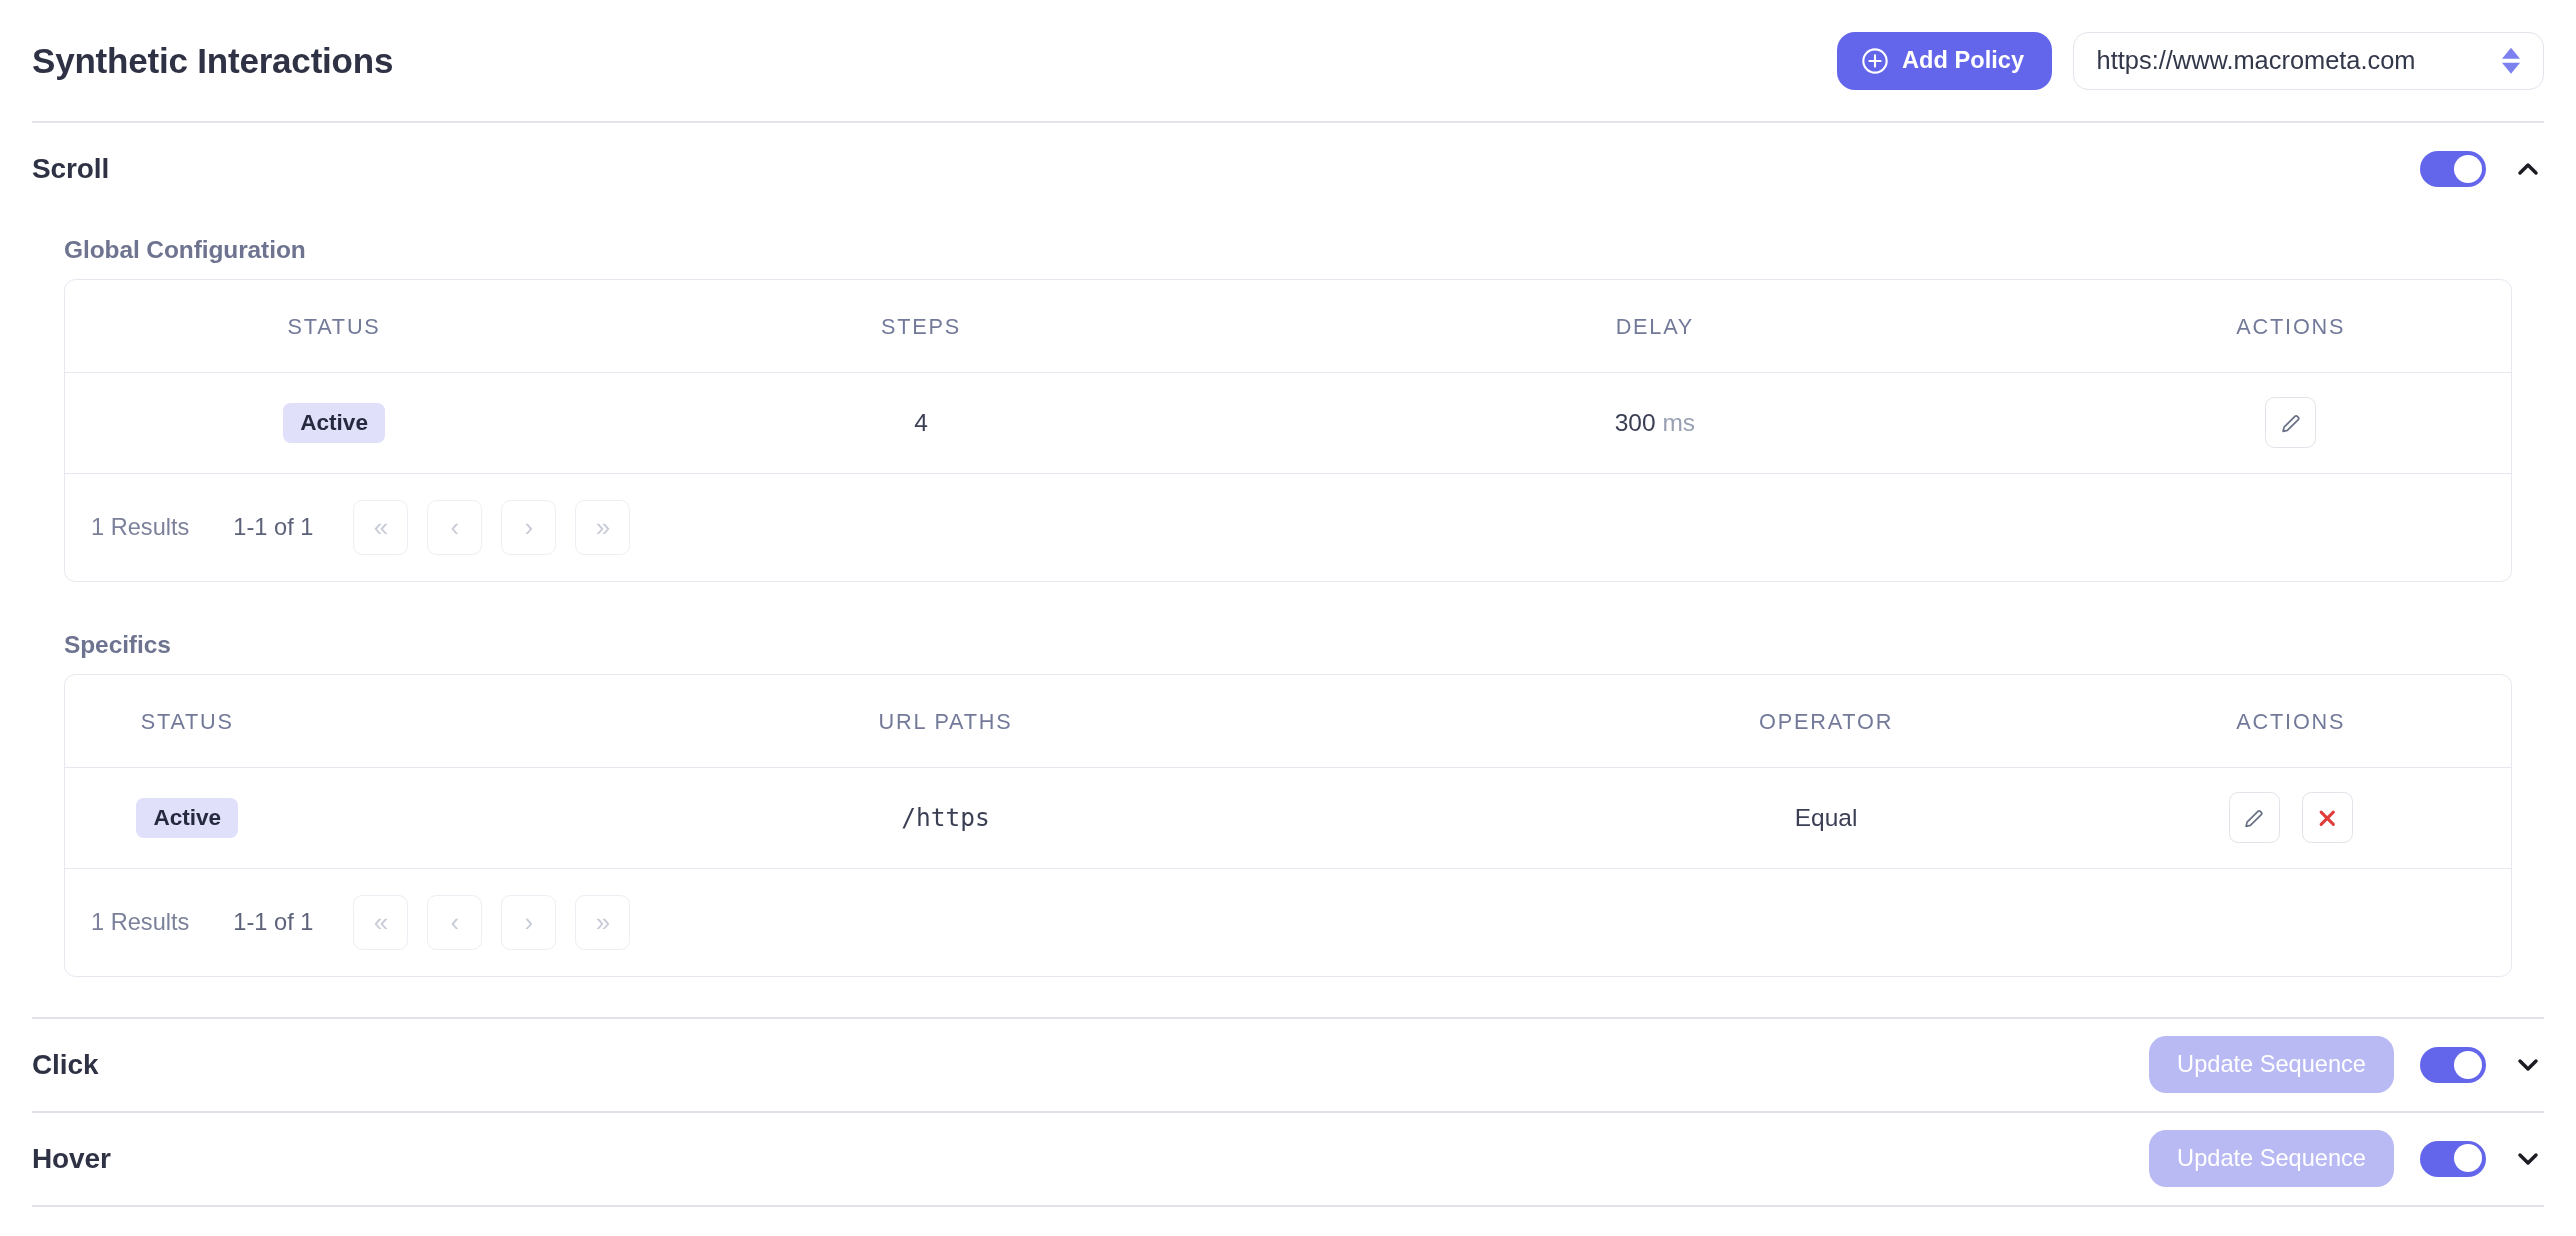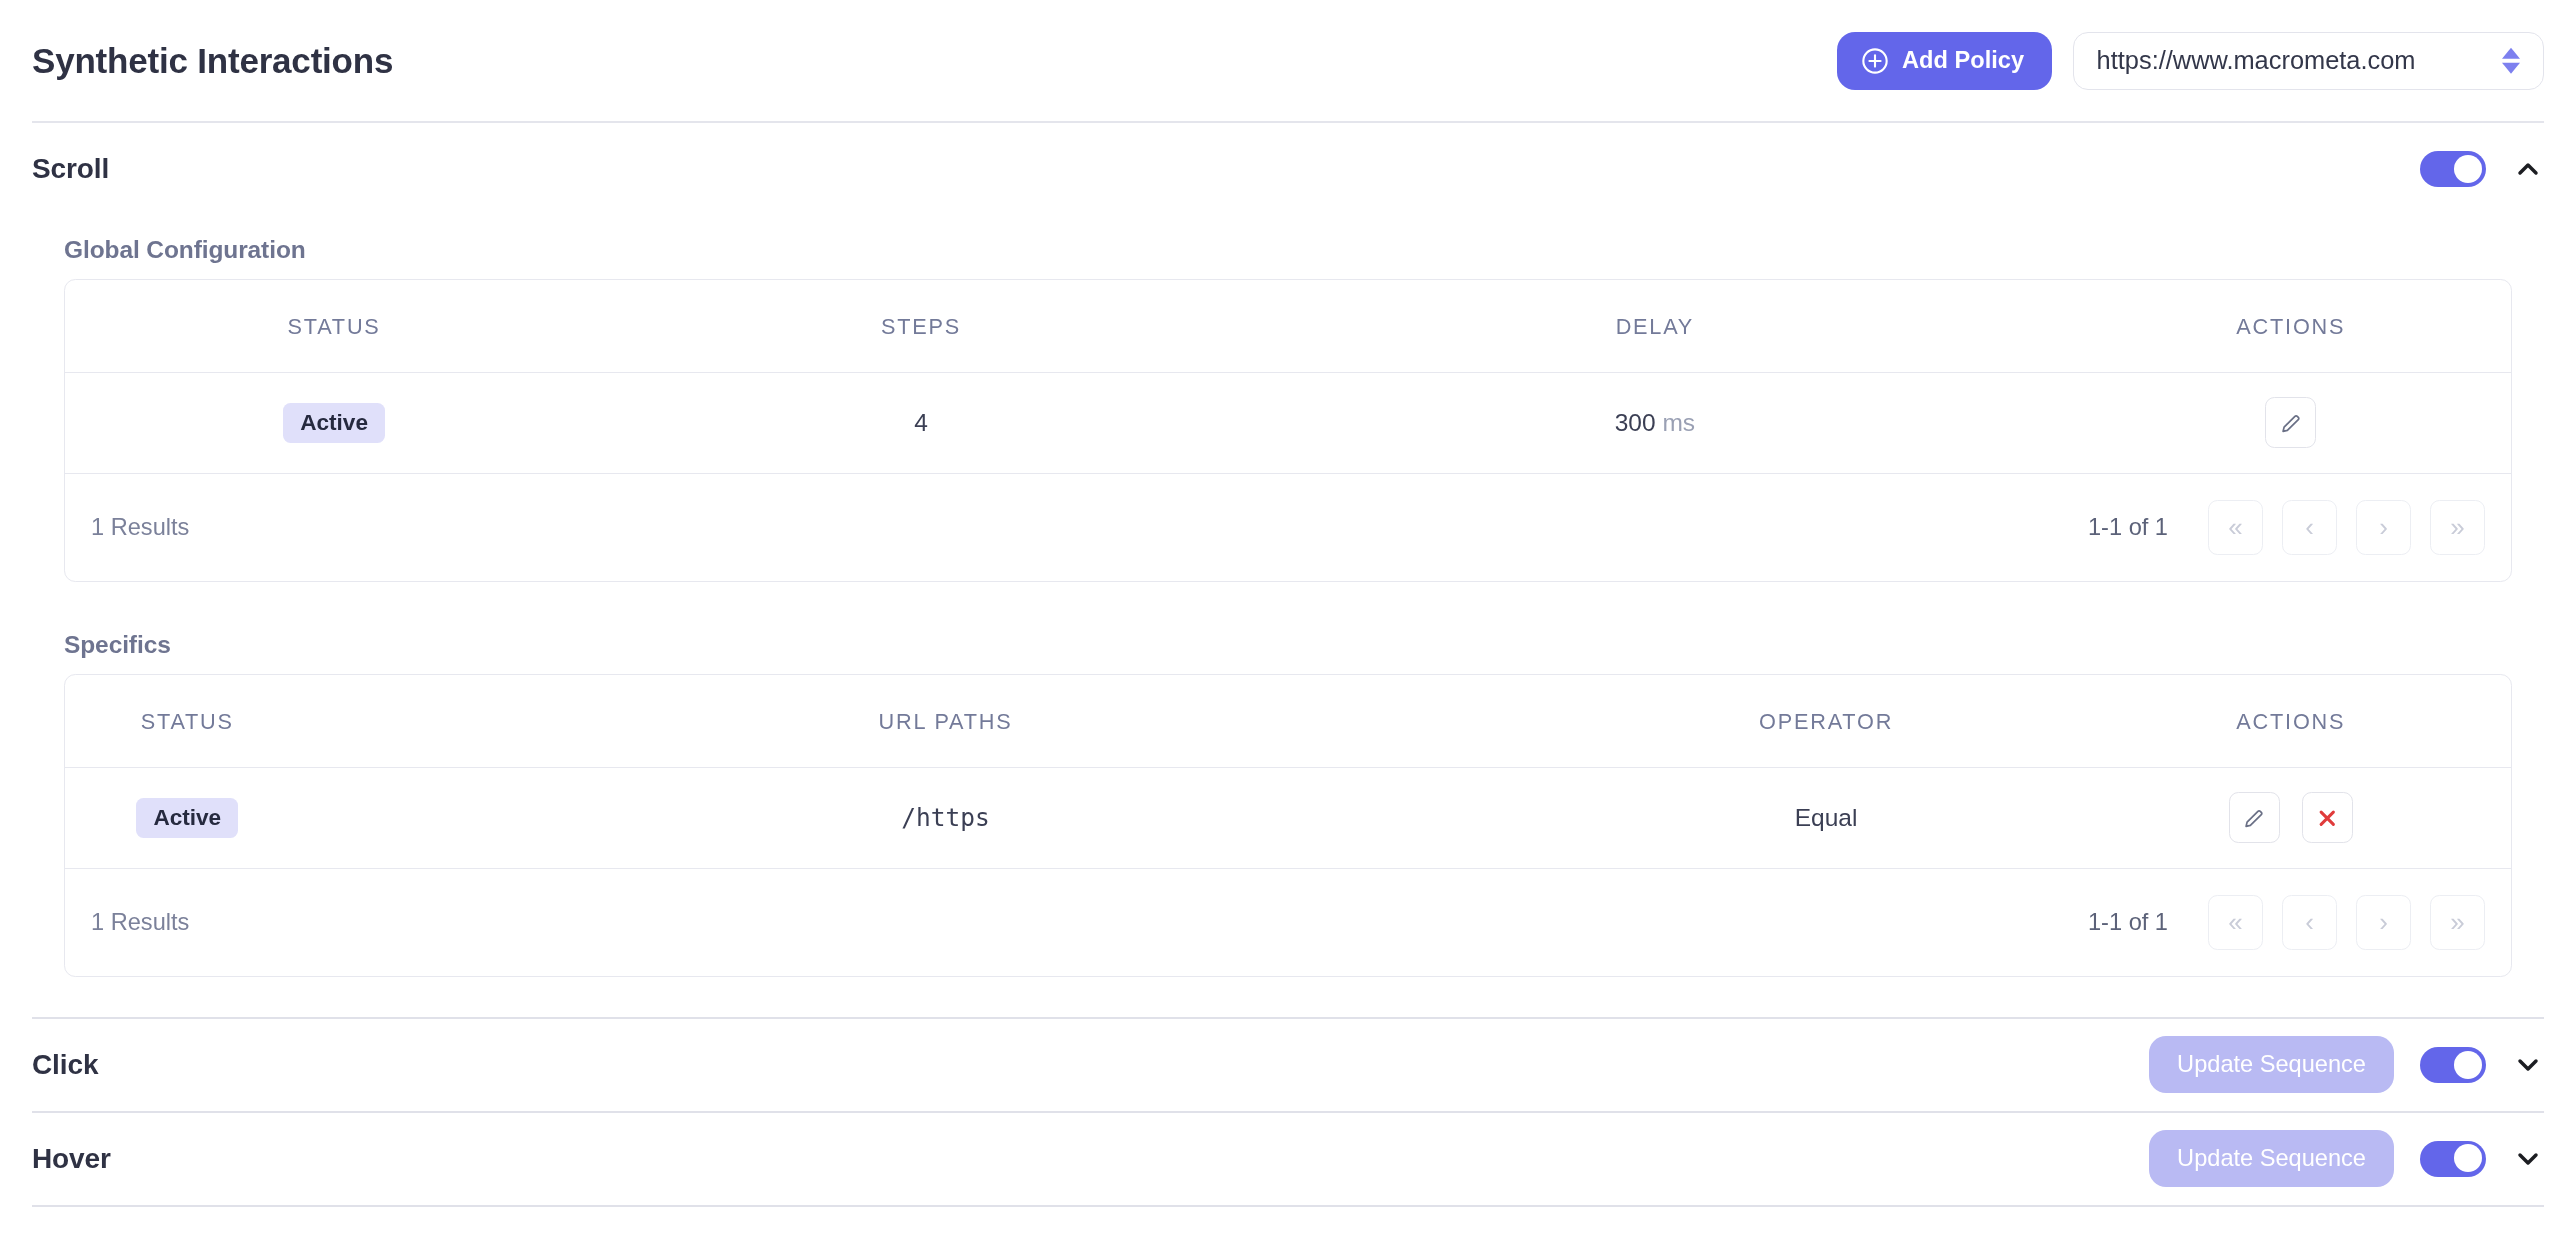--- a/index.html
+++ b/index.html
@@ -143,21 +143,21 @@
   .mono { font-family: "DejaVu Sans Mono", monospace; font-size: 22.6px; color: #3b3f54; }
 
   .icon-btn {
     display: inline-flex; align-items: center; justify-content: center;
     width: 51px; height: 51px;
     border: 1.9px solid #e2e3ea; border-radius: 9.4px;
     background: #fff; cursor: pointer; vertical-align: middle;
   }
   .icon-btn + .icon-btn { margin-left: 15px; }
 
-  .tfoot-row { display: flex; align-items: center; justify-content: space-between; padding: 26px 26px; }
+  .tfoot-row { display: flex; align-items: center; padding: 26px 26px; gap: 44px; }
   .results-txt { font-size: 23.6px; color: #7b819a; }
   .pager { display: flex; align-items: center; gap: 19px; }
   .pager-count { font-size: 23.6px; color: #5c6279; margin-right: 21px; }
   .pg-btn {
     width: 55px; height: 55px;
     border: 1.9px solid #eceef3; border-radius: 9.4px; background: #fff;
     display: flex; align-items: center; justify-content: center;
     color: #c9ccd8; font-size: 26px; cursor: default;
     font-family: "Liberation Sans", sans-serif;
   }

